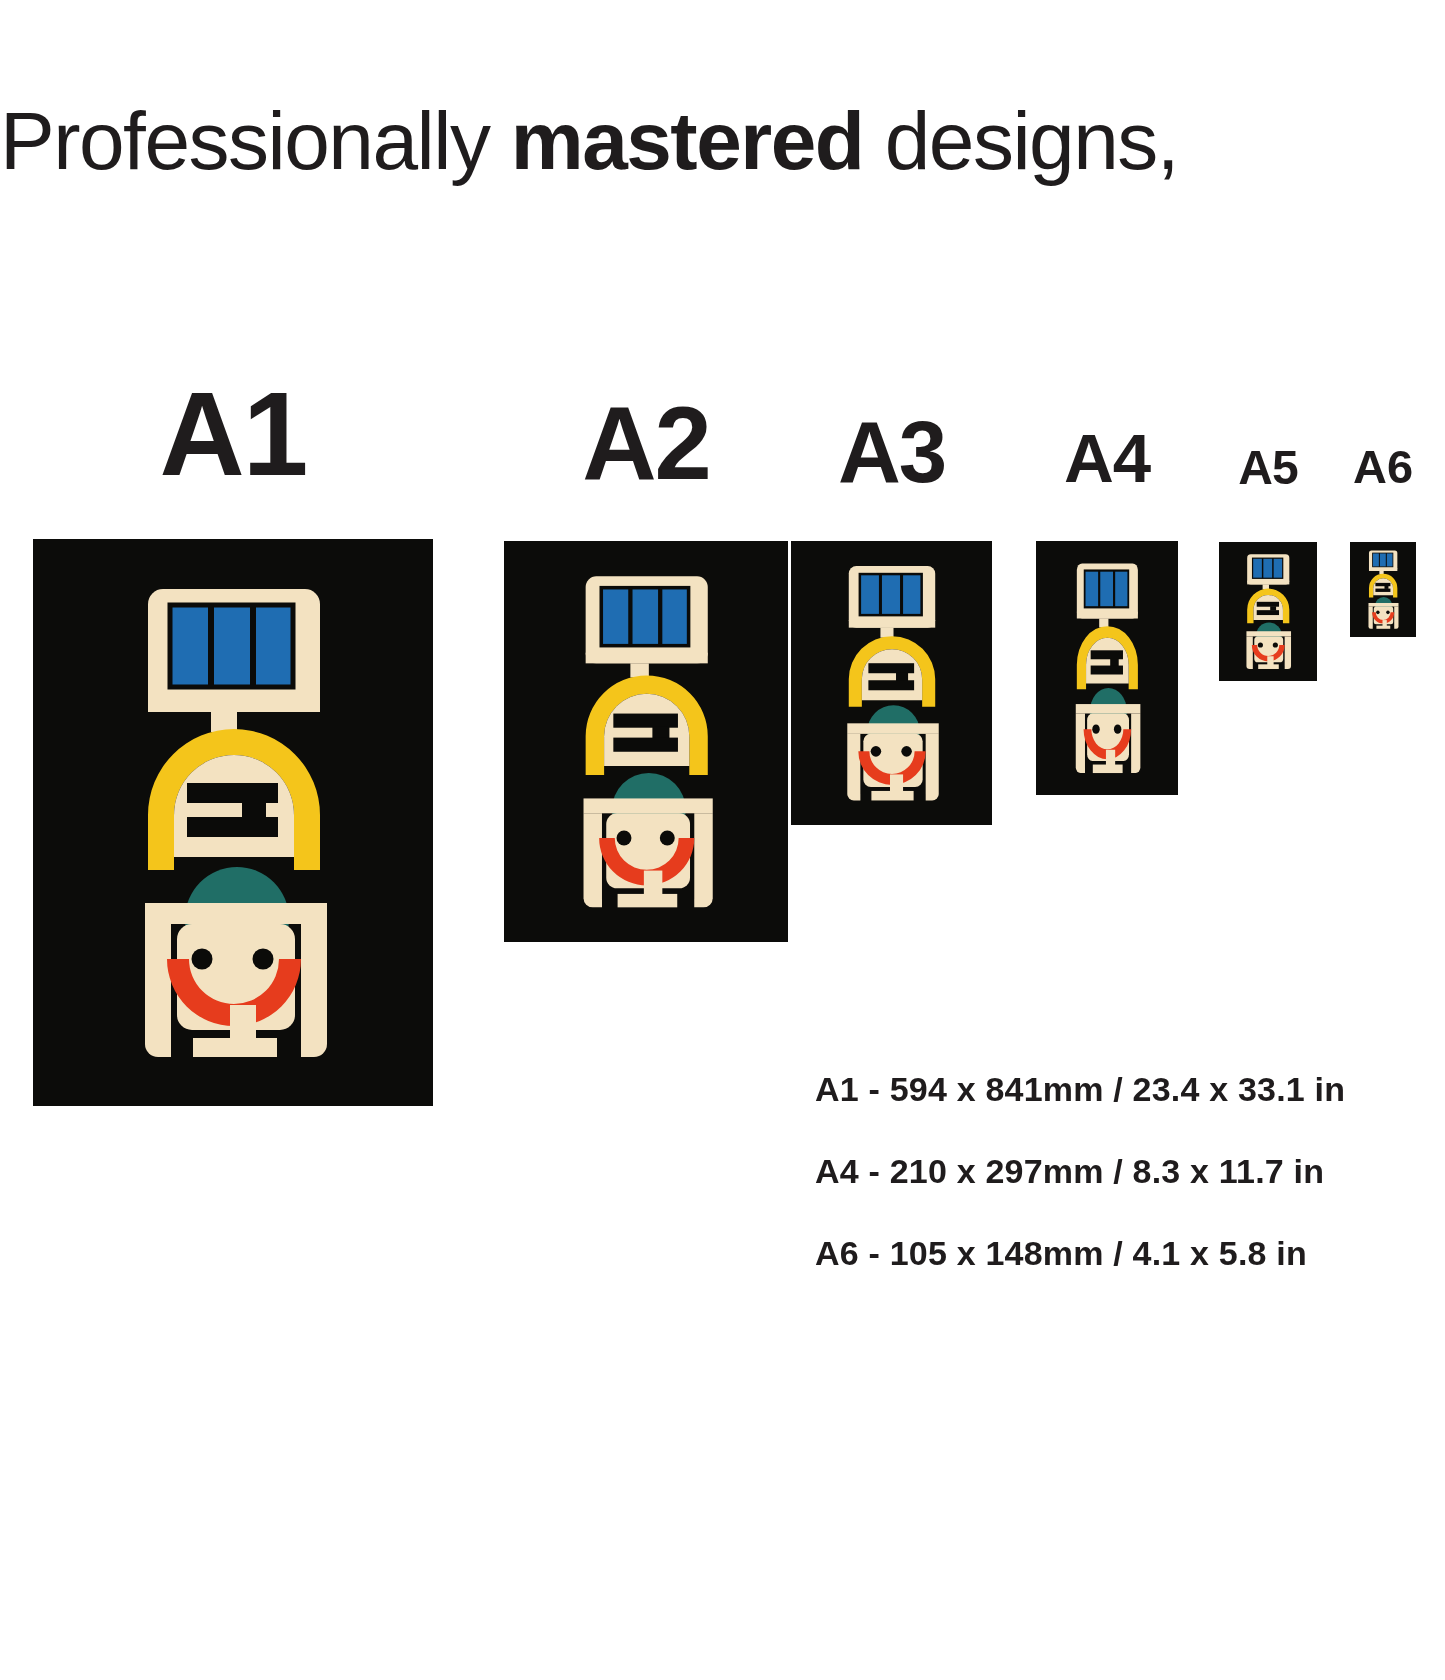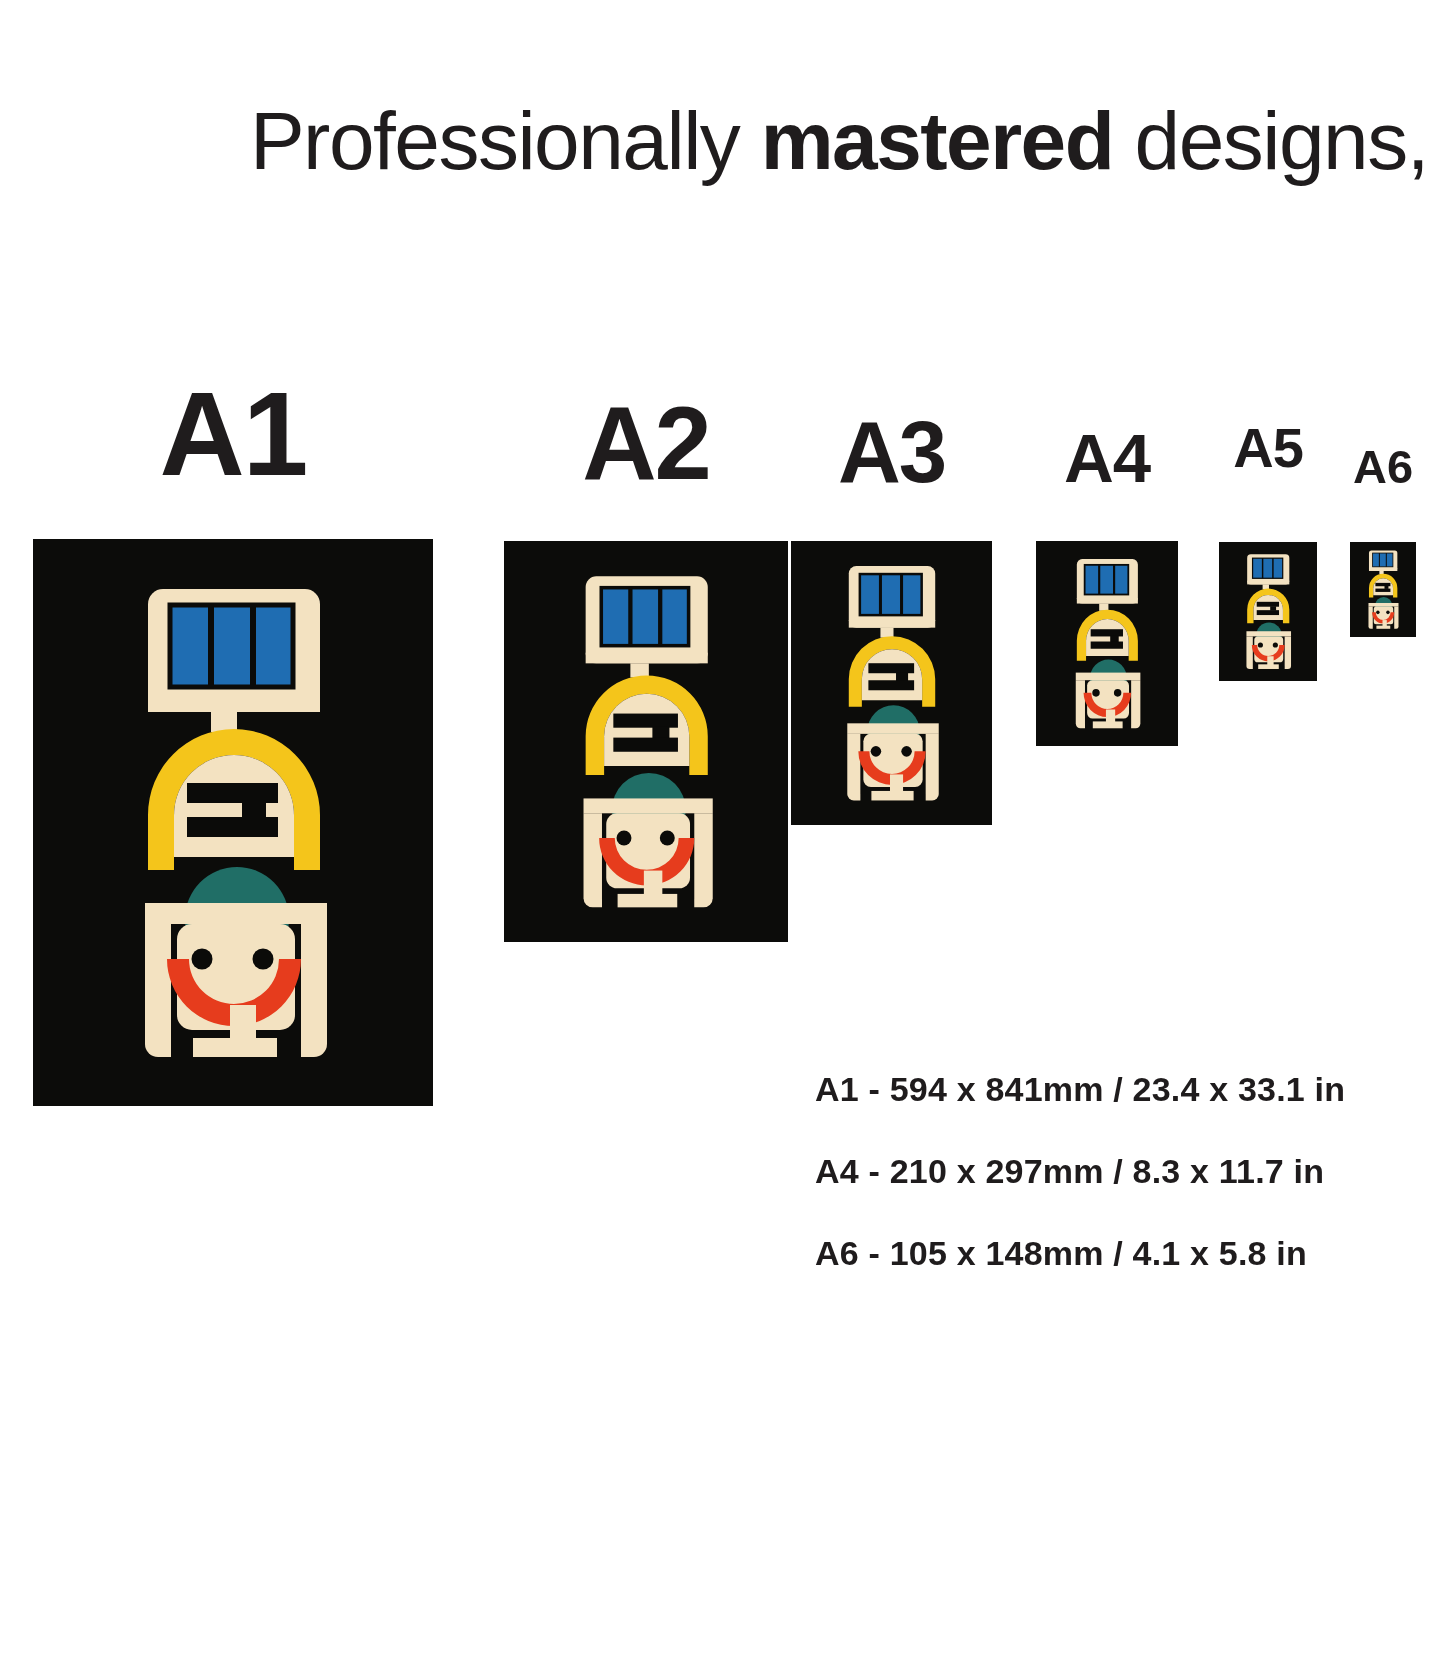--- a/index.html
+++ b/index.html
@@ -8,27 +8,26 @@
     width:1445px;height:1680px;
     background:#ffffff;
     overflow:hidden;
     font-family:"Liberation Sans", sans-serif;
   }
   
   .title{
     position:absolute;
     top:86px;left:0;
     width:1380px;          
-    text-align:right;
+    text-align:left;
     color:var(--text,#1f1c1d);
     font-size:82px;
     letter-spacing:-1.5px;
     line-height:110px;
     font-weight:400;
-    margin-left:48px;
   }
   .title b{font-weight:700;}
   
   .poster{position:absolute;}
   .poster .frame{
     position:absolute;inset:0;
     background:var(--poster_bg,#0c0c0a);
   }
   .poster svg{display:block;width:100%;height:100%;}
   .size-label{
@@ -39,21 +38,21 @@
     font-weight:700;
     line-height:1;
     letter-spacing:-2px;
     color:var(--text,#1f1c1d);
     white-space:nowrap;
   }
   .p1 .size-label{font-size:118px;}
   .p2 .size-label{font-size:103px;}
   .p3 .size-label{font-size:87px;}
   .p4 .size-label{font-size:69px;margin-bottom:48px;letter-spacing:-1px;}
-  .p5 .size-label{font-size:56px;margin-bottom:66px;letter-spacing:-1px;}
+  .p5 .size-label{font-size:48px;margin-bottom:50px;letter-spacing:-1px;}
   .p6 .size-label{font-size:47px;margin-bottom:52px;letter-spacing:0;}
   
   .dims{
     position:absolute;
     left:815px;top:1048px;
     color:var(--text,#1f1c1d);
     font-size:34px;
     letter-spacing:0.2px;
     font-weight:bold;
   }
@@ -183,21 +182,21 @@
     <rect class="f-cream" x="144" y="385" width="118" height="106" rx="15"></rect>
     <circle class="f-ink" cx="169" cy="420" r="10.5"></circle>
     <circle class="f-ink" cx="230" cy="420" r="10.5"></circle>
     <path class="f-red" d="M134,420 A67,67 0 0 0 268,420 L246,420 A45,45 0 0 1 156,420 Z"></path>
 
     <rect class="f-cream" x="197" y="466" width="26" height="36"></rect>
     <rect class="f-cream" x="160" y="499" width="84" height="19"></rect>
   </svg>
 </div>
   </div>
-  <div class="poster p4" style="left:1036px;top:541px;width:142px;height:205px;">
+  <div class="poster p4" style="left:1036px;top:541px;width:142px;height:254px;">
     <div class="size-label">A4</div>
     <div class="frame">
   <svg viewBox="0 0 400 567" preserveAspectRatio="none">
     <rect class="f-bg" x="0" y="0" width="400" height="567"></rect>
 
     <rect class="f-cream" x="115" y="50" width="172" height="123" rx="15"></rect>
     <rect class="f-cream" x="115" y="158" width="172" height="15"></rect>
     <rect class="f-blue" x="137" y="66" width="123" height="82"></rect>
     <rect class="f-ink" x="175" y="66" width="6" height="82"></rect>
     <rect class="f-ink" x="217" y="66" width="6" height="82"></rect>

